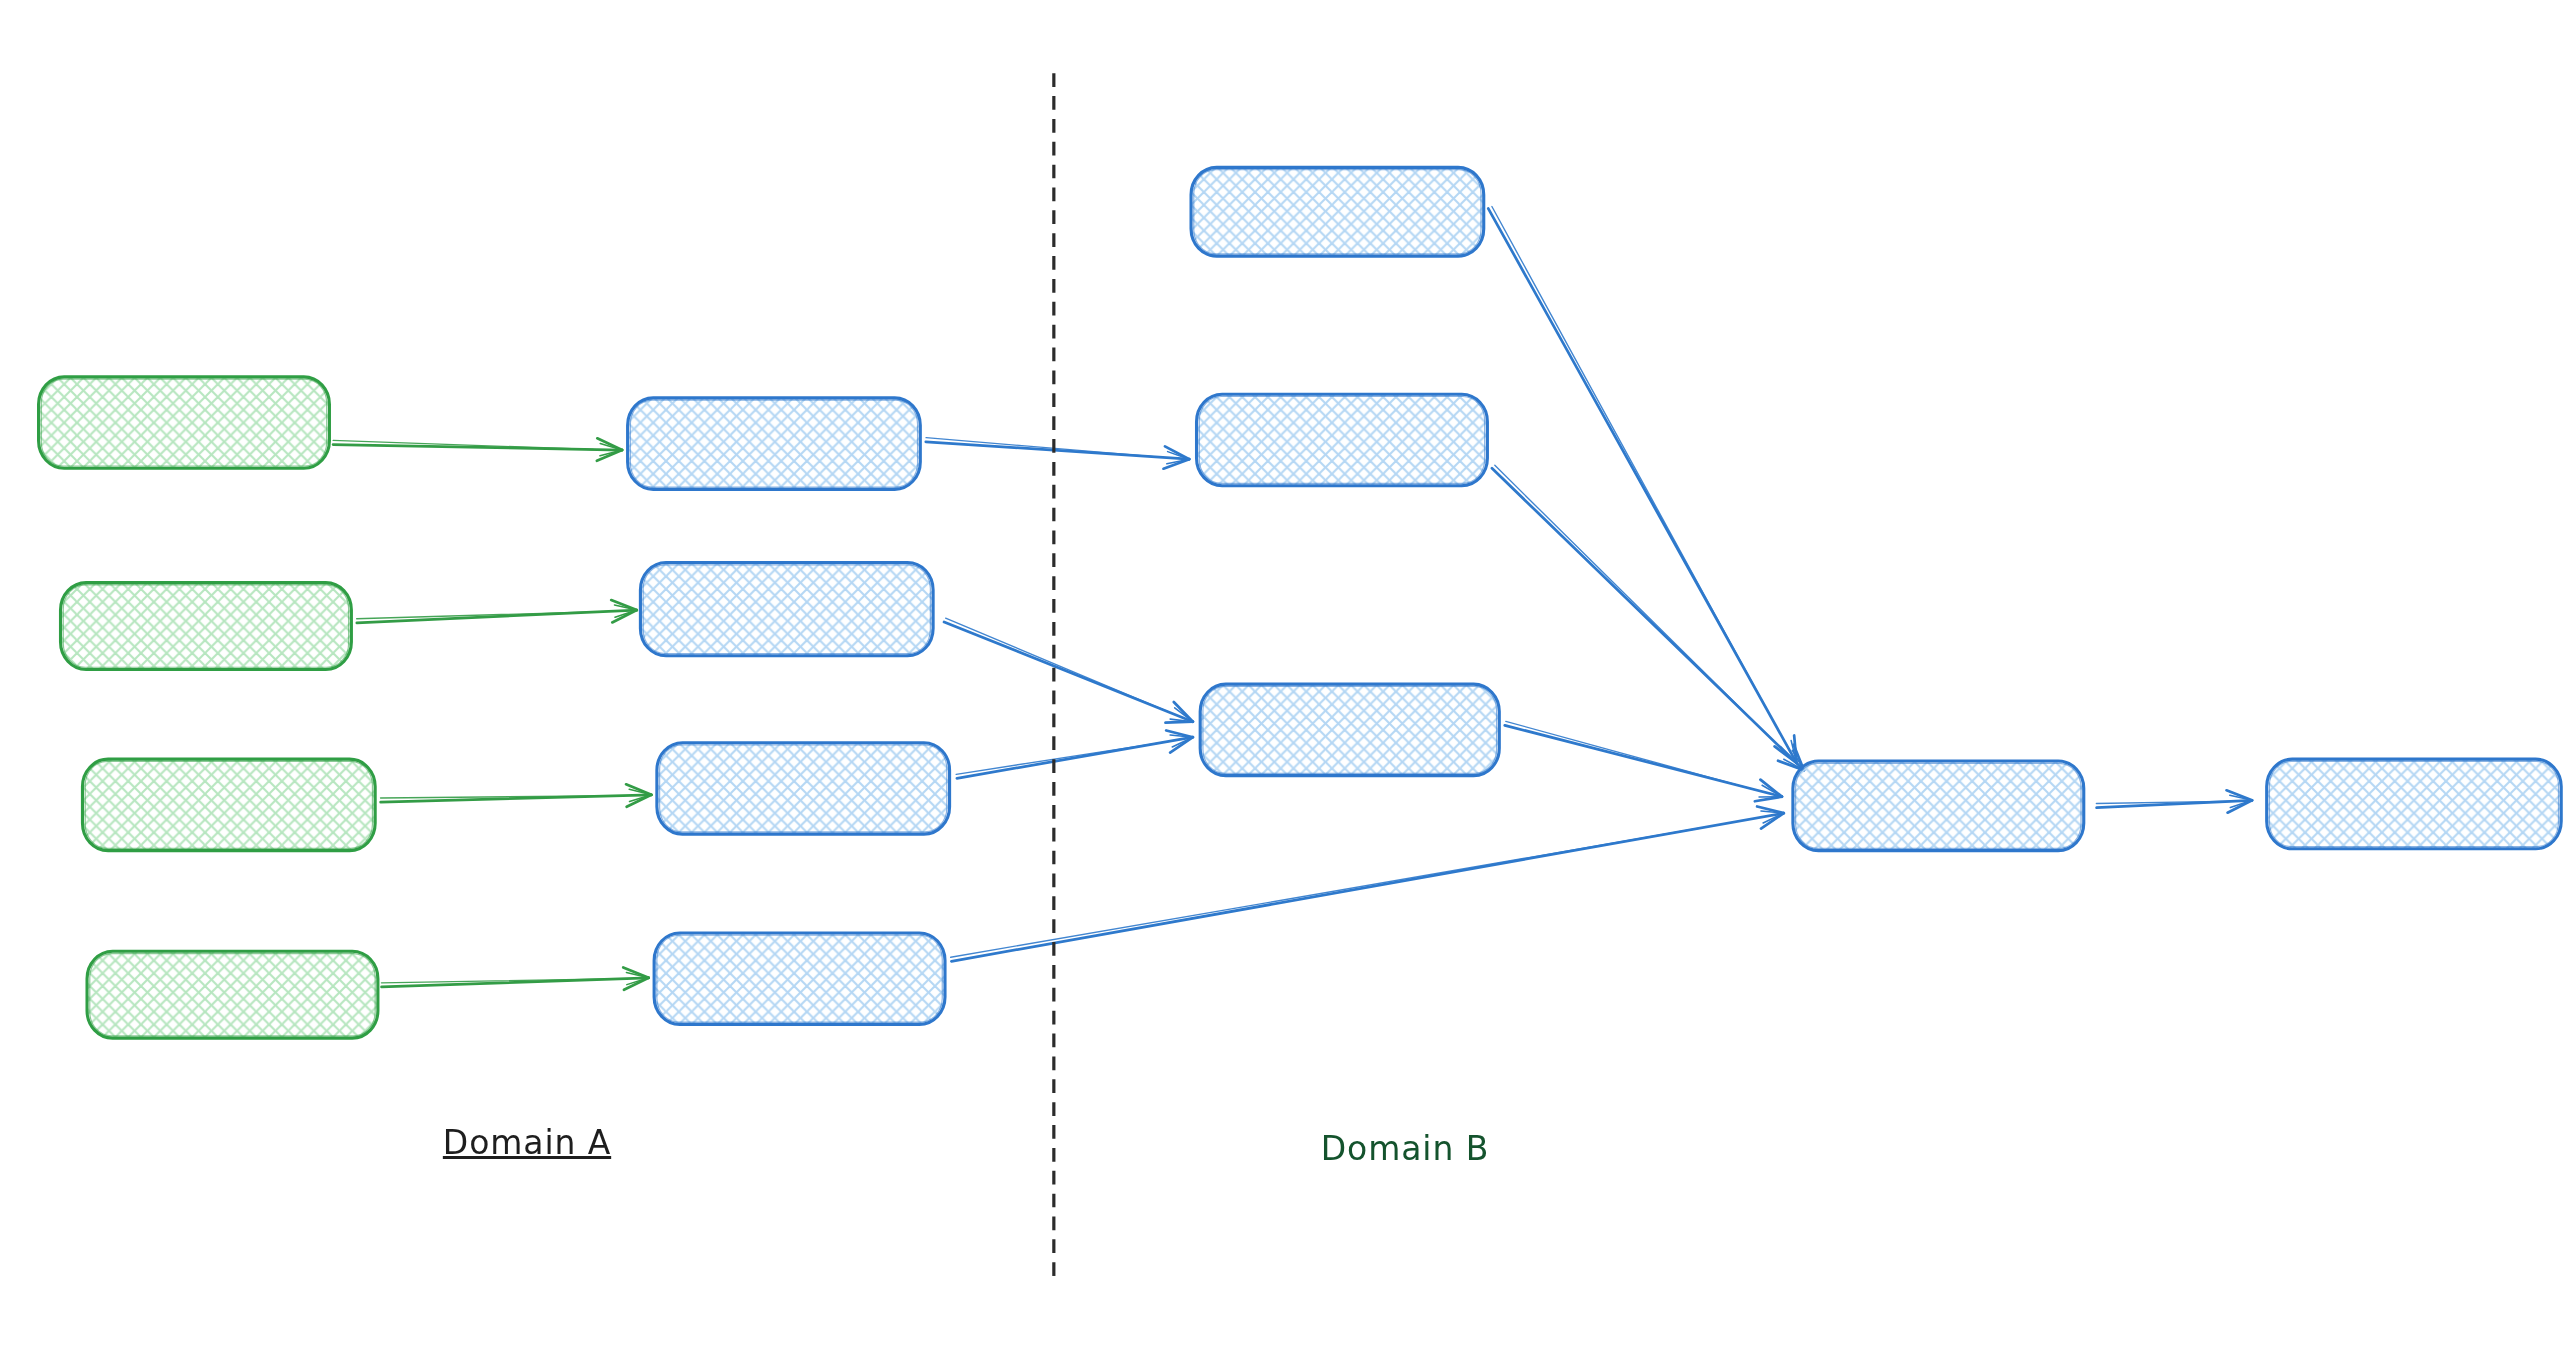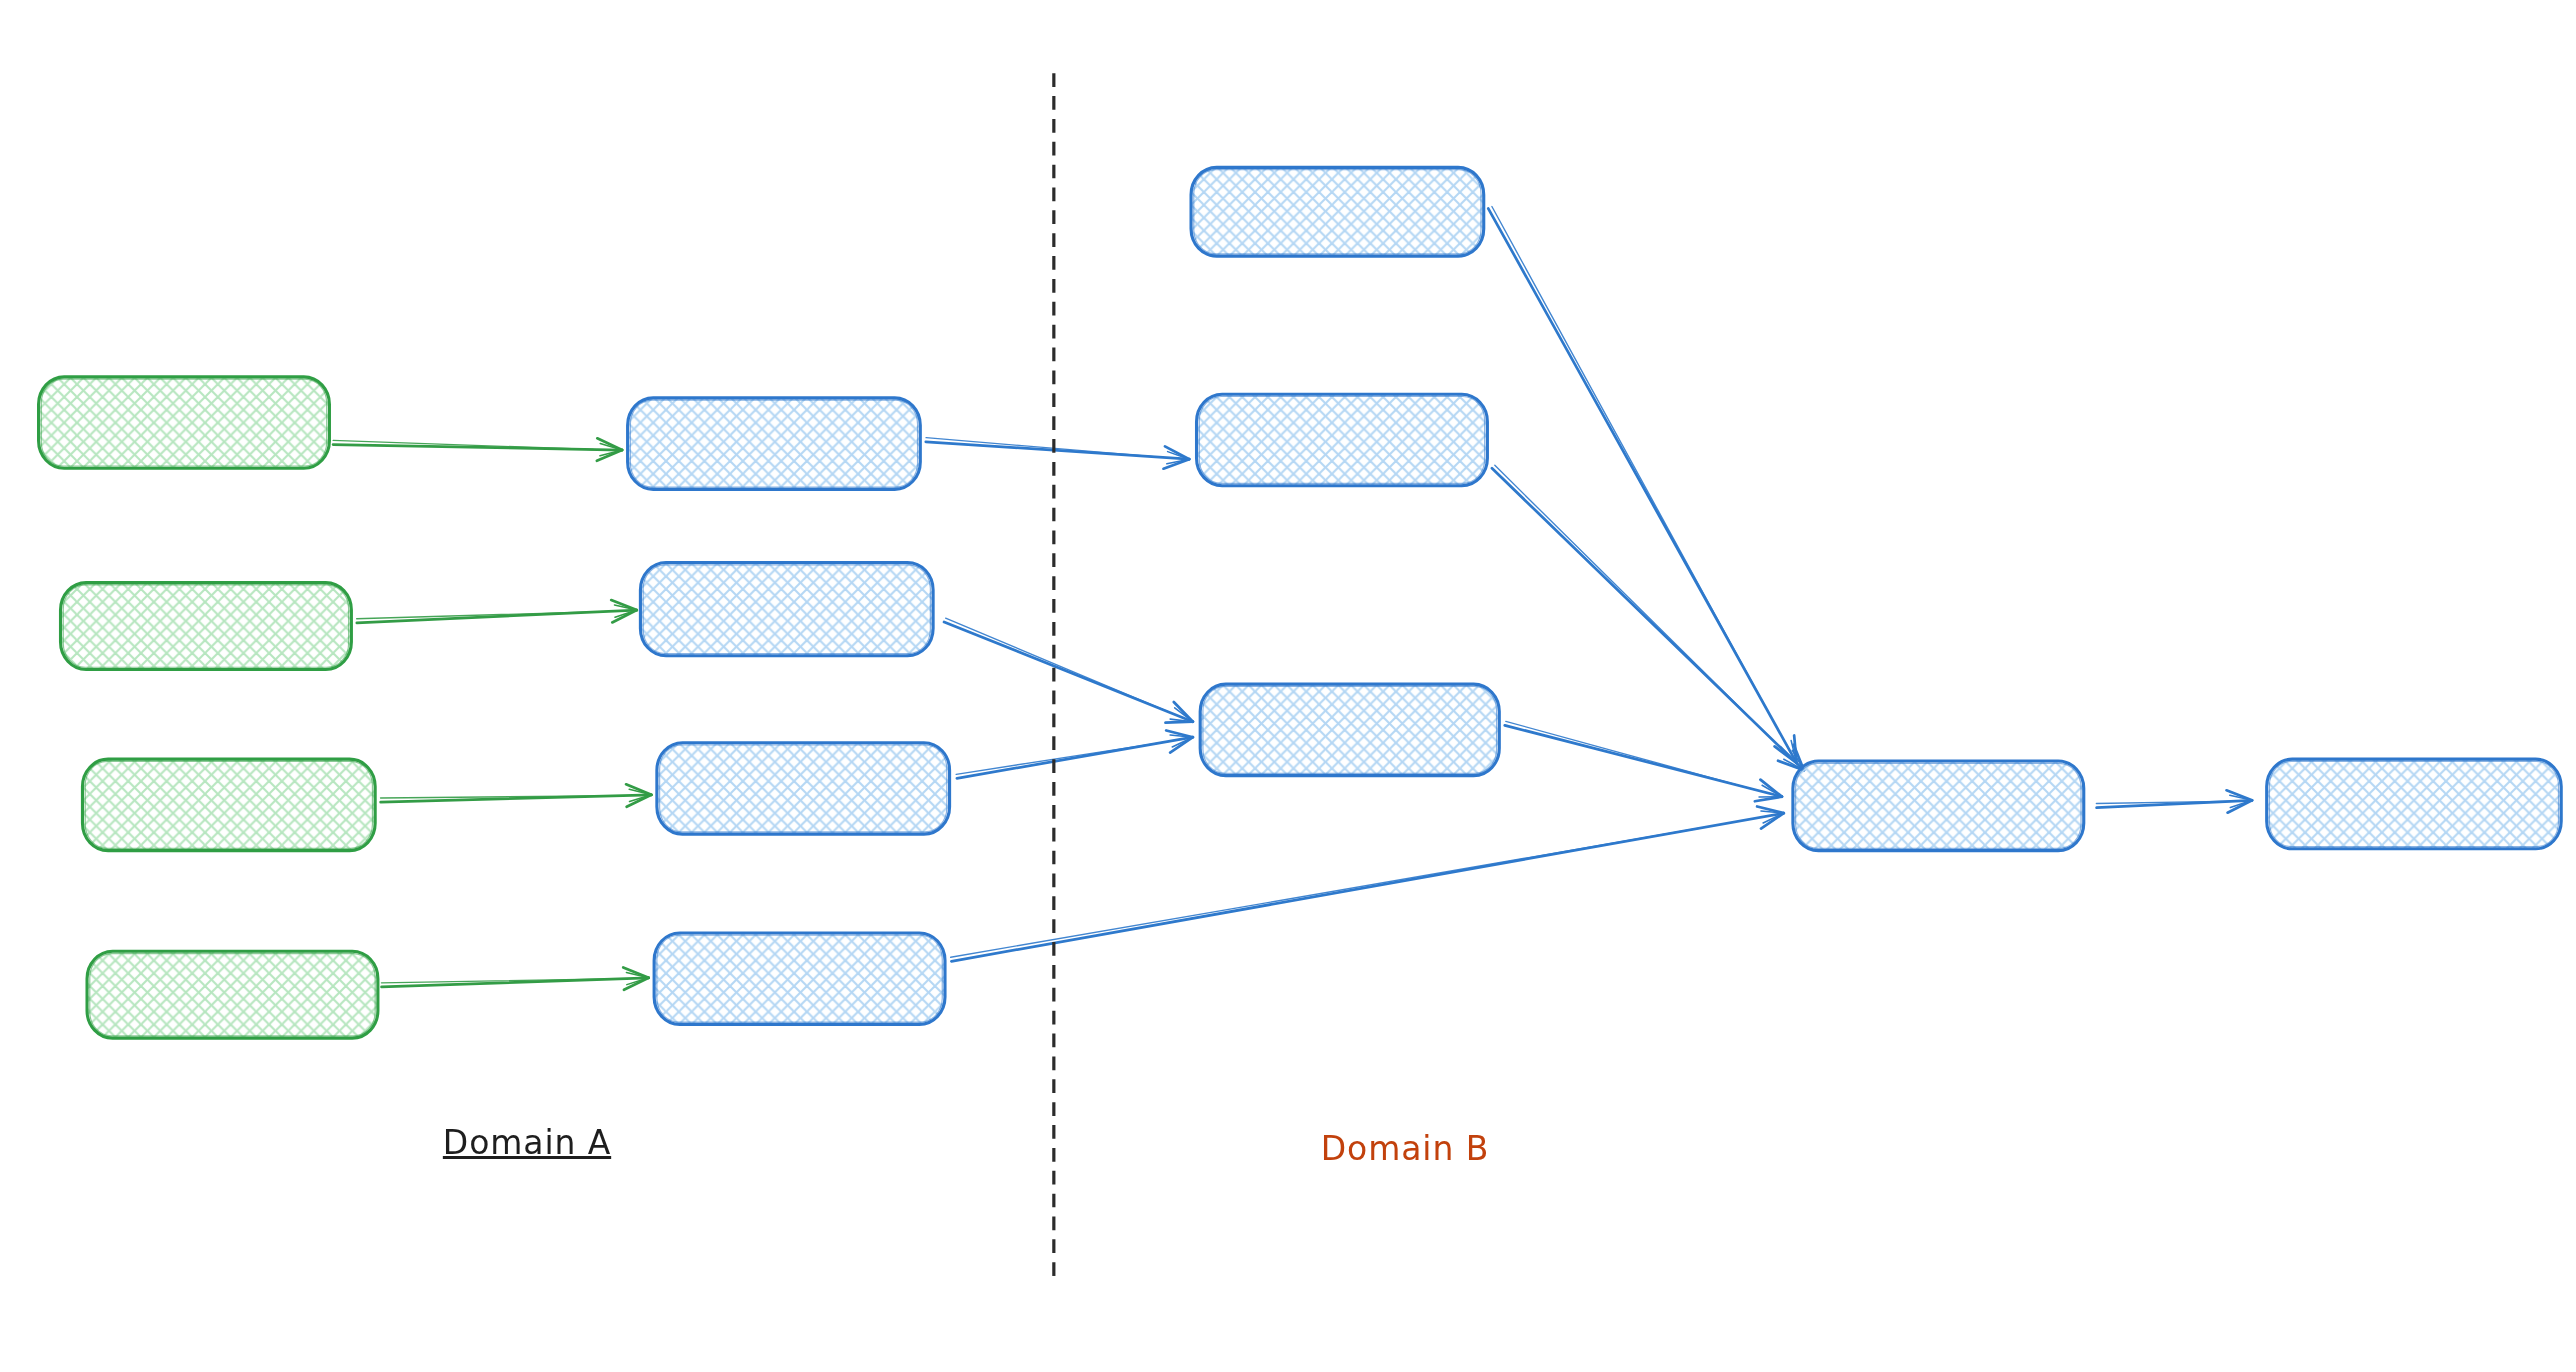--- a/index.html
+++ b/index.html
@@ -184,15 +184,15 @@
         </g>
         <g>
           <rect x="2478" y="830" width="322" height="98" rx="28" ry="30" fill="url(#hatch-blue)" stroke="#2e77cc" stroke-width="3.4"></rect>
           <rect x="2481" y="832.5" width="316" height="93" rx="24" ry="26" fill="none" stroke="#2e77cc" stroke-width="1.3" opacity="0.55"></rect>
         </g>
       </g>
     <line id="domain-divider" x1="1152" y1="80" x2="1152" y2="1400" stroke="#2b2b2b" stroke-width="3.5" stroke-dasharray="15 10"></line>
   </svg>
 
   <div id="label-a" class="domain-label" style="color: rgb(30, 30, 30);">Domain A</div>
-  <div id="label-b" class="domain-label" style="color: #c2410c;">Domain B</div>
+  <div id="label-b" class="domain-label" style="color: #14532d;">Domain B</div>
 </div>
 
 
 </body></html>

